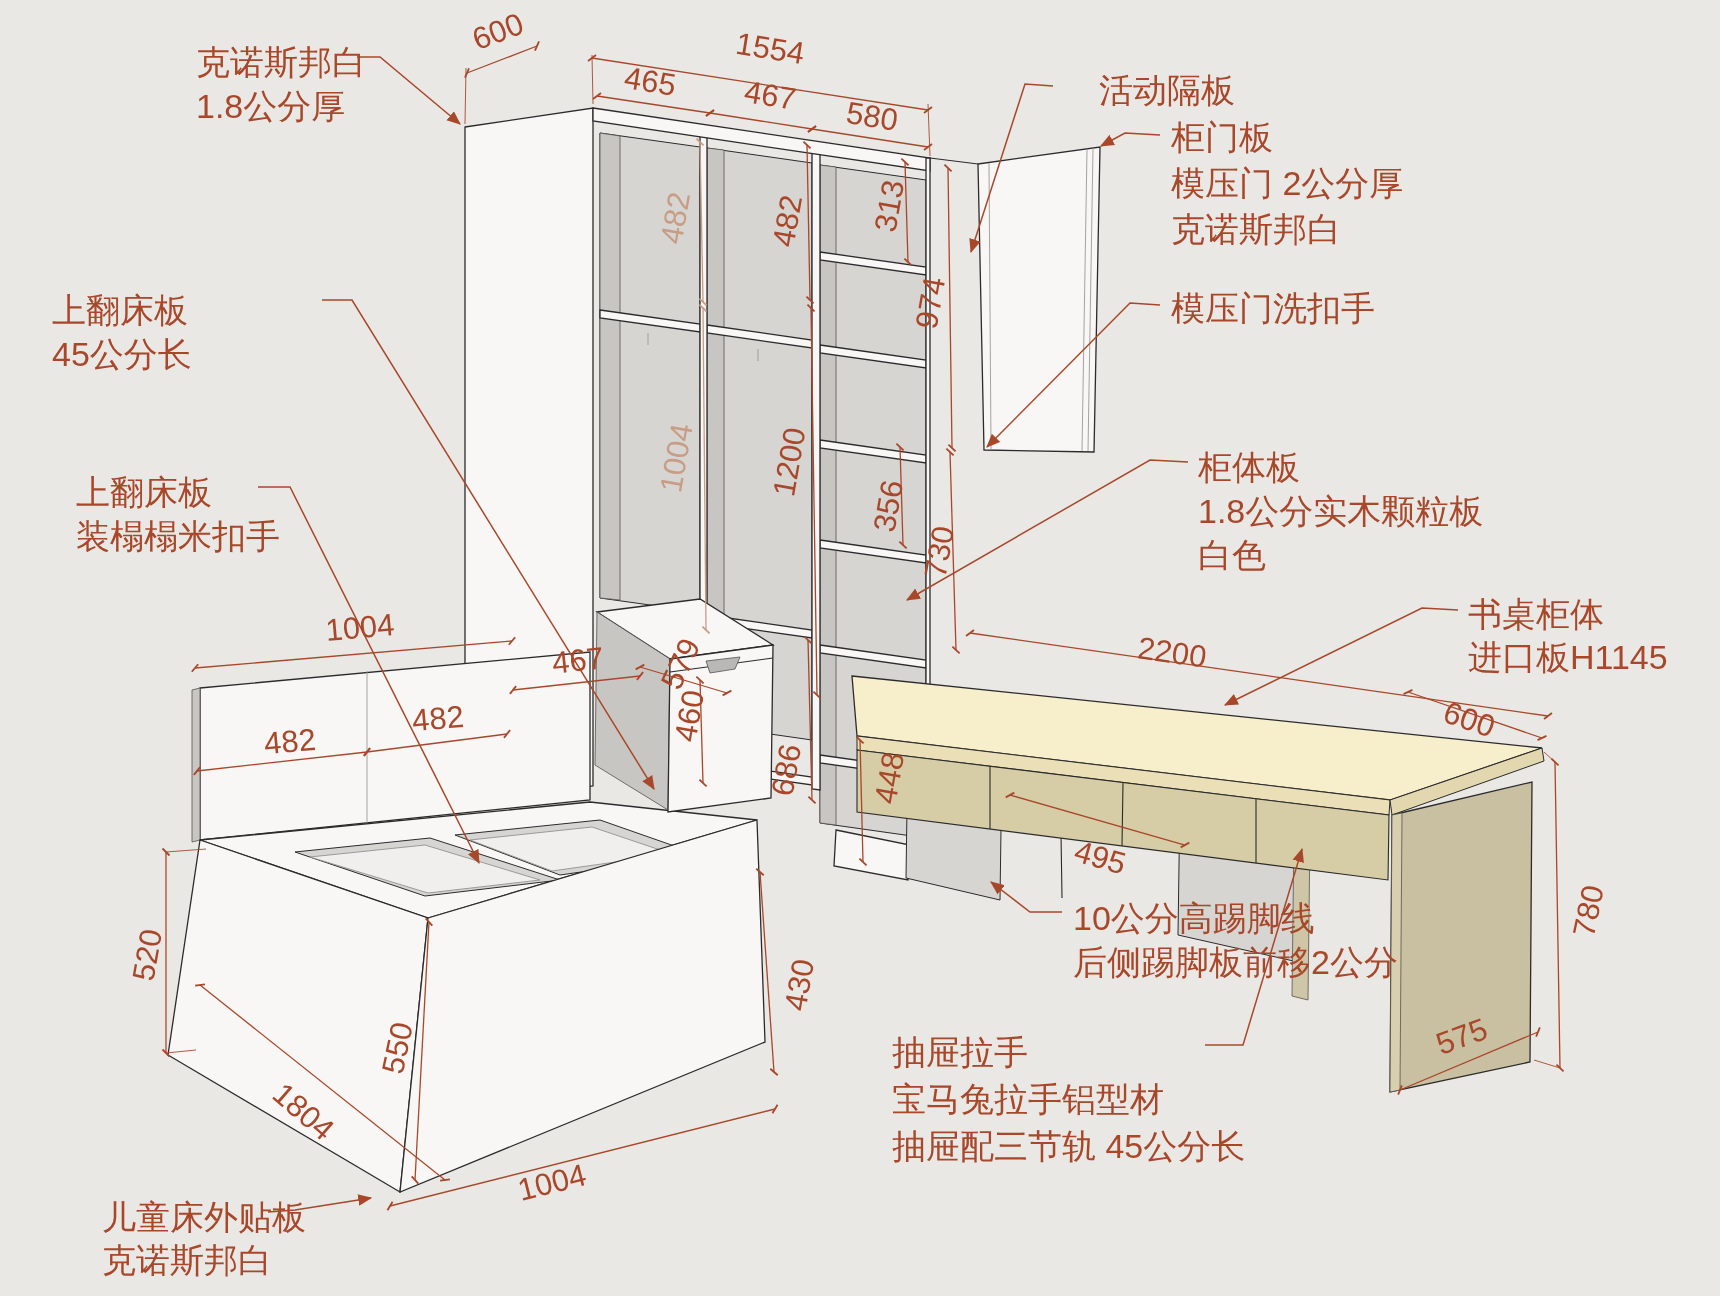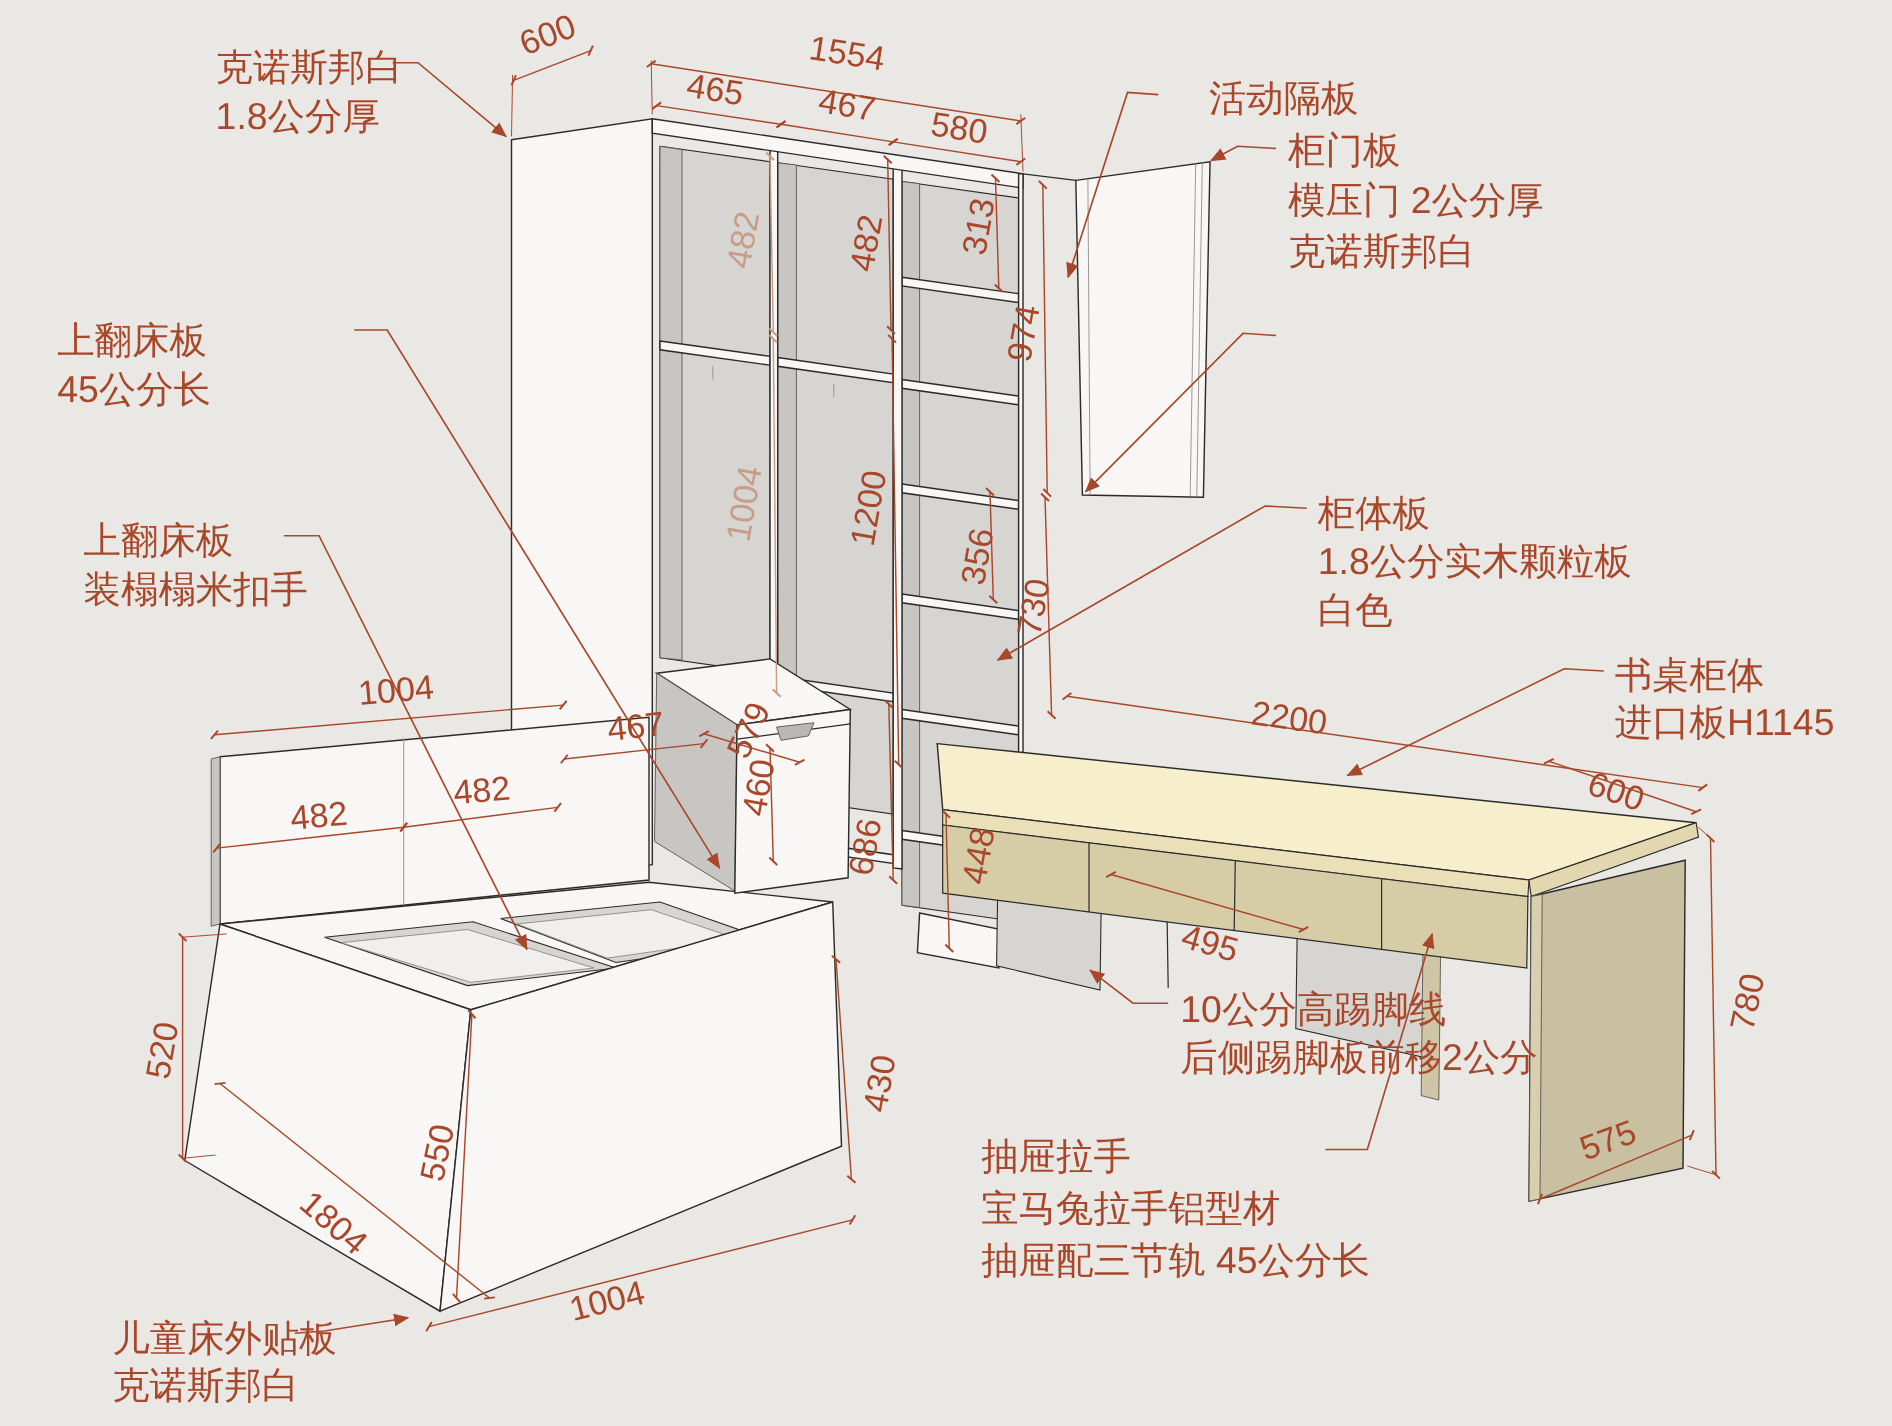--- a/index.html
+++ b/index.html
@@ -214,20 +214,23 @@
   <div>1.8公分厚</div>
 </div>
 <div class="lbl" style="left:1099px;top:68px;">
   <div>活动隔板</div>
 </div>
 <div class="lbl lh46" style="left:1171px;top:114px;">
   <div>柜门板</div>
   <div>模压门 2公分厚</div>
   <div>克诺斯邦白</div>
 </div>
+<div class="lbl" style="left:1171px;top:286px;">
+  <div>模压门洗扣手</div>
+</div>
 <div class="lbl" style="left:1198px;top:445px;">
   <div>柜体板</div>
   <div>1.8公分实木颗粒板</div>
   <div>白色</div>
 </div>
 <div class="lbl lh43" style="left:1468px;top:593px;">
   <div>书桌柜体</div>
   <div>进口板H1145</div>
 </div>
 <div class="lbl" style="left:52px;top:288px;">

